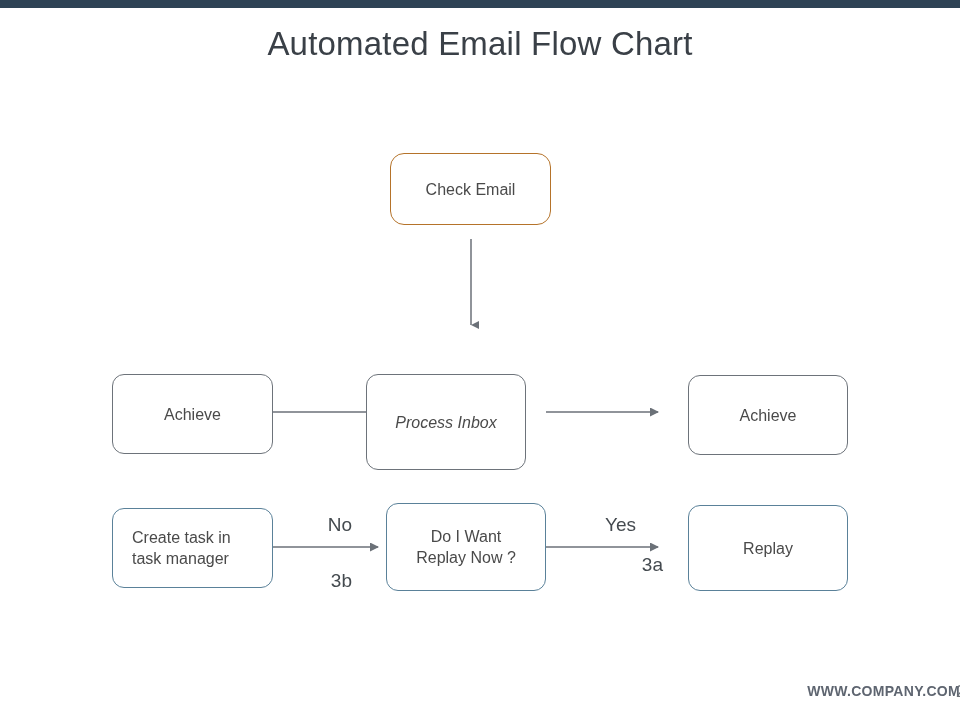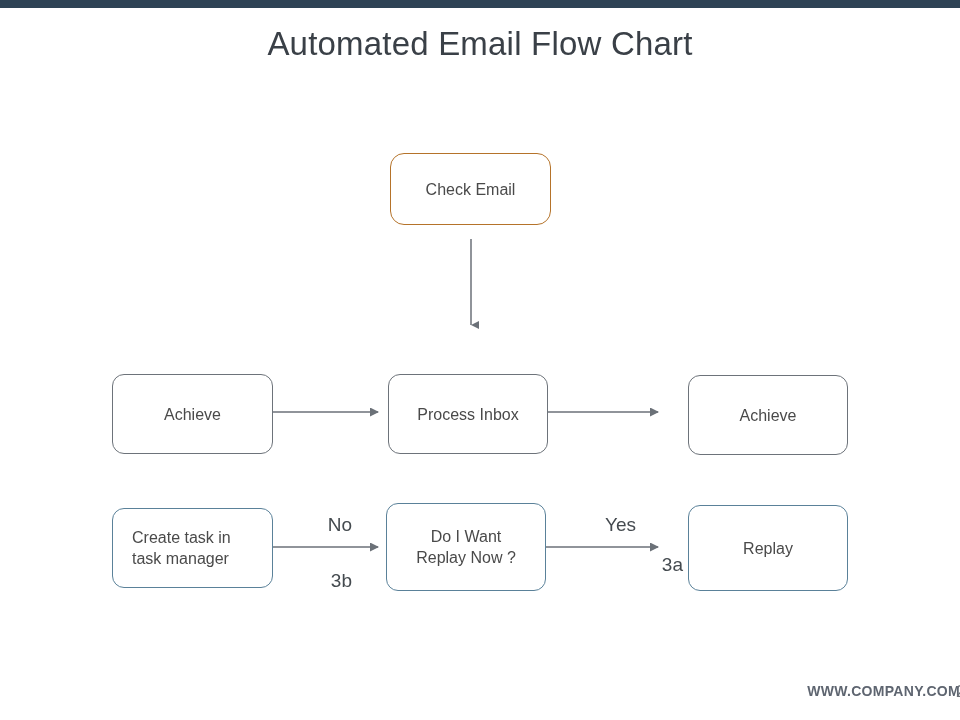--- a/index.html
+++ b/index.html
@@ -136,21 +136,21 @@
   </svg>
 
   <div class="node node-orange" style="left:390px; top:153px; width:161px; height:72px;">
     <span class="node-text">Check Email</span>
   </div>
 
   <div class="node node-gray" style="left:112px; top:374px; width:161px; height:80px;">
     <span class="node-text">Achieve</span>
   </div>
 
-  <div class="node node-gray" style="left:388px; top:374px; width:160px; height:80px;">
+  <div class="node node-gray" style="left:366px; top:374px; width:160px; height:96px;font-style:italic;">
     <span class="node-text">Process Inbox</span>
   </div>
 
   <div class="node node-gray" style="left:688px; top:375px; width:160px; height:80px;">
     <span class="node-text">Achieve</span>
   </div>
 
   <div class="node node-blue" style="left:386px; top:503px; width:160px; height:88px;">
     <span class="node-text">Do I Want
 Replay Now ?</span>
@@ -161,18 +161,18 @@
 task manager</span>
   </div>
 
   <div class="node node-blue" style="left:688px; top:505px; width:160px; height:86px;">
     <span class="node-text">Replay</span>
   </div>
 
   <div class="edge-label" style="left:278px; top:514px; width:74px;">No</div>
   <div class="edge-label" style="left:278px; top:570px; width:74px;">3b</div>
   <div class="edge-label" style="left:562px; top:514px; width:74px;">Yes</div>
-  <div class="edge-label" style="left:609px; top:554px; width:74px;">3a</div>
+  <div class="edge-label" style="left:589px; top:554px; width:74px;">3a</div>
 
   <div class="footer-url">WWW.COMPANY.COM</div>
   <div class="footer-page">28</div>
 
 </div>
 
 </body></html>

